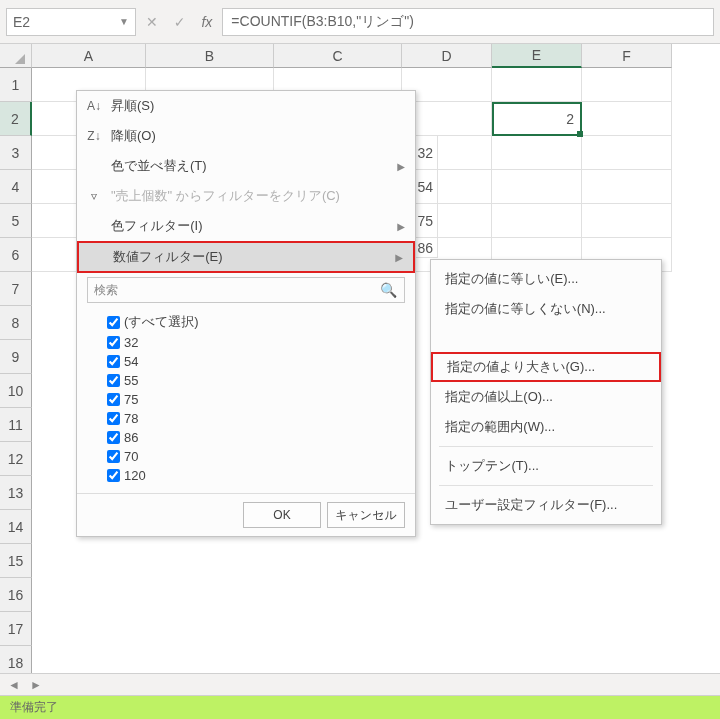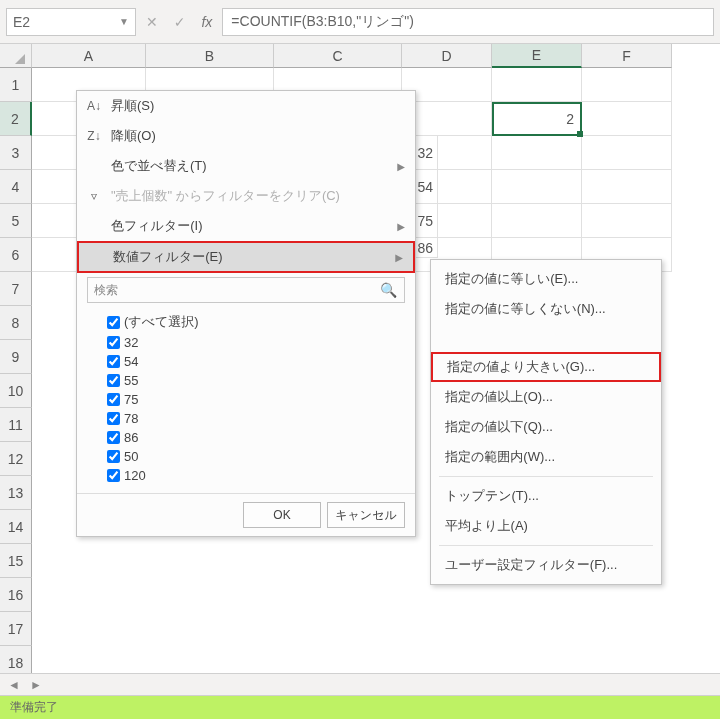--- a/index.html
+++ b/index.html
@@ -267,43 +267,41 @@
     <div class="check-item">
         <input type="checkbox" checked="" style="">
         <span>78</span>
       </div>
     <div class="check-item">
         <input type="checkbox" checked="" style="">
         <span>86</span>
       </div>
     <div class="check-item">
         <input type="checkbox" checked="" style="">
-        <span>50</span>
+        <span>70</span>
       </div>
     <div class="check-item">
         <input type="checkbox" checked="" style="">
         <span>120</span>
       </div>
   </div>
   <div class="btn-row">
     <div class="btn">OK</div>
     <div class="btn">キャンセル</div>
   </div>
 </div>
 
 <div class="submenu">
   <div class="sm-item">指定の値に等しい(E)...</div>
   <div class="sm-item">指定の値に等しくない(N)...</div>
   <div class="sm-item hl">指定の値より大きい(G)...</div>
   <div class="sm-item">指定の値以上(O)...</div>
-  <div class="sm-item">指定の値以下(Q)...</div>
   <div class="sm-item">指定の範囲内(W)...</div>
   <div class="sm-sep"></div>
   <div class="sm-item">トップテン(T)...</div>
-  <div class="sm-item">平均より上(A)</div>
   <div class="sm-sep"></div>
   <div class="sm-item">ユーザー設定フィルター(F)...</div>
 </div>
 
 <div class="sheet-tabs">
   <span>◄</span>
   <span>►</span>
 </div>
 <div class="status-bar">
   <span>準備完了</span>

